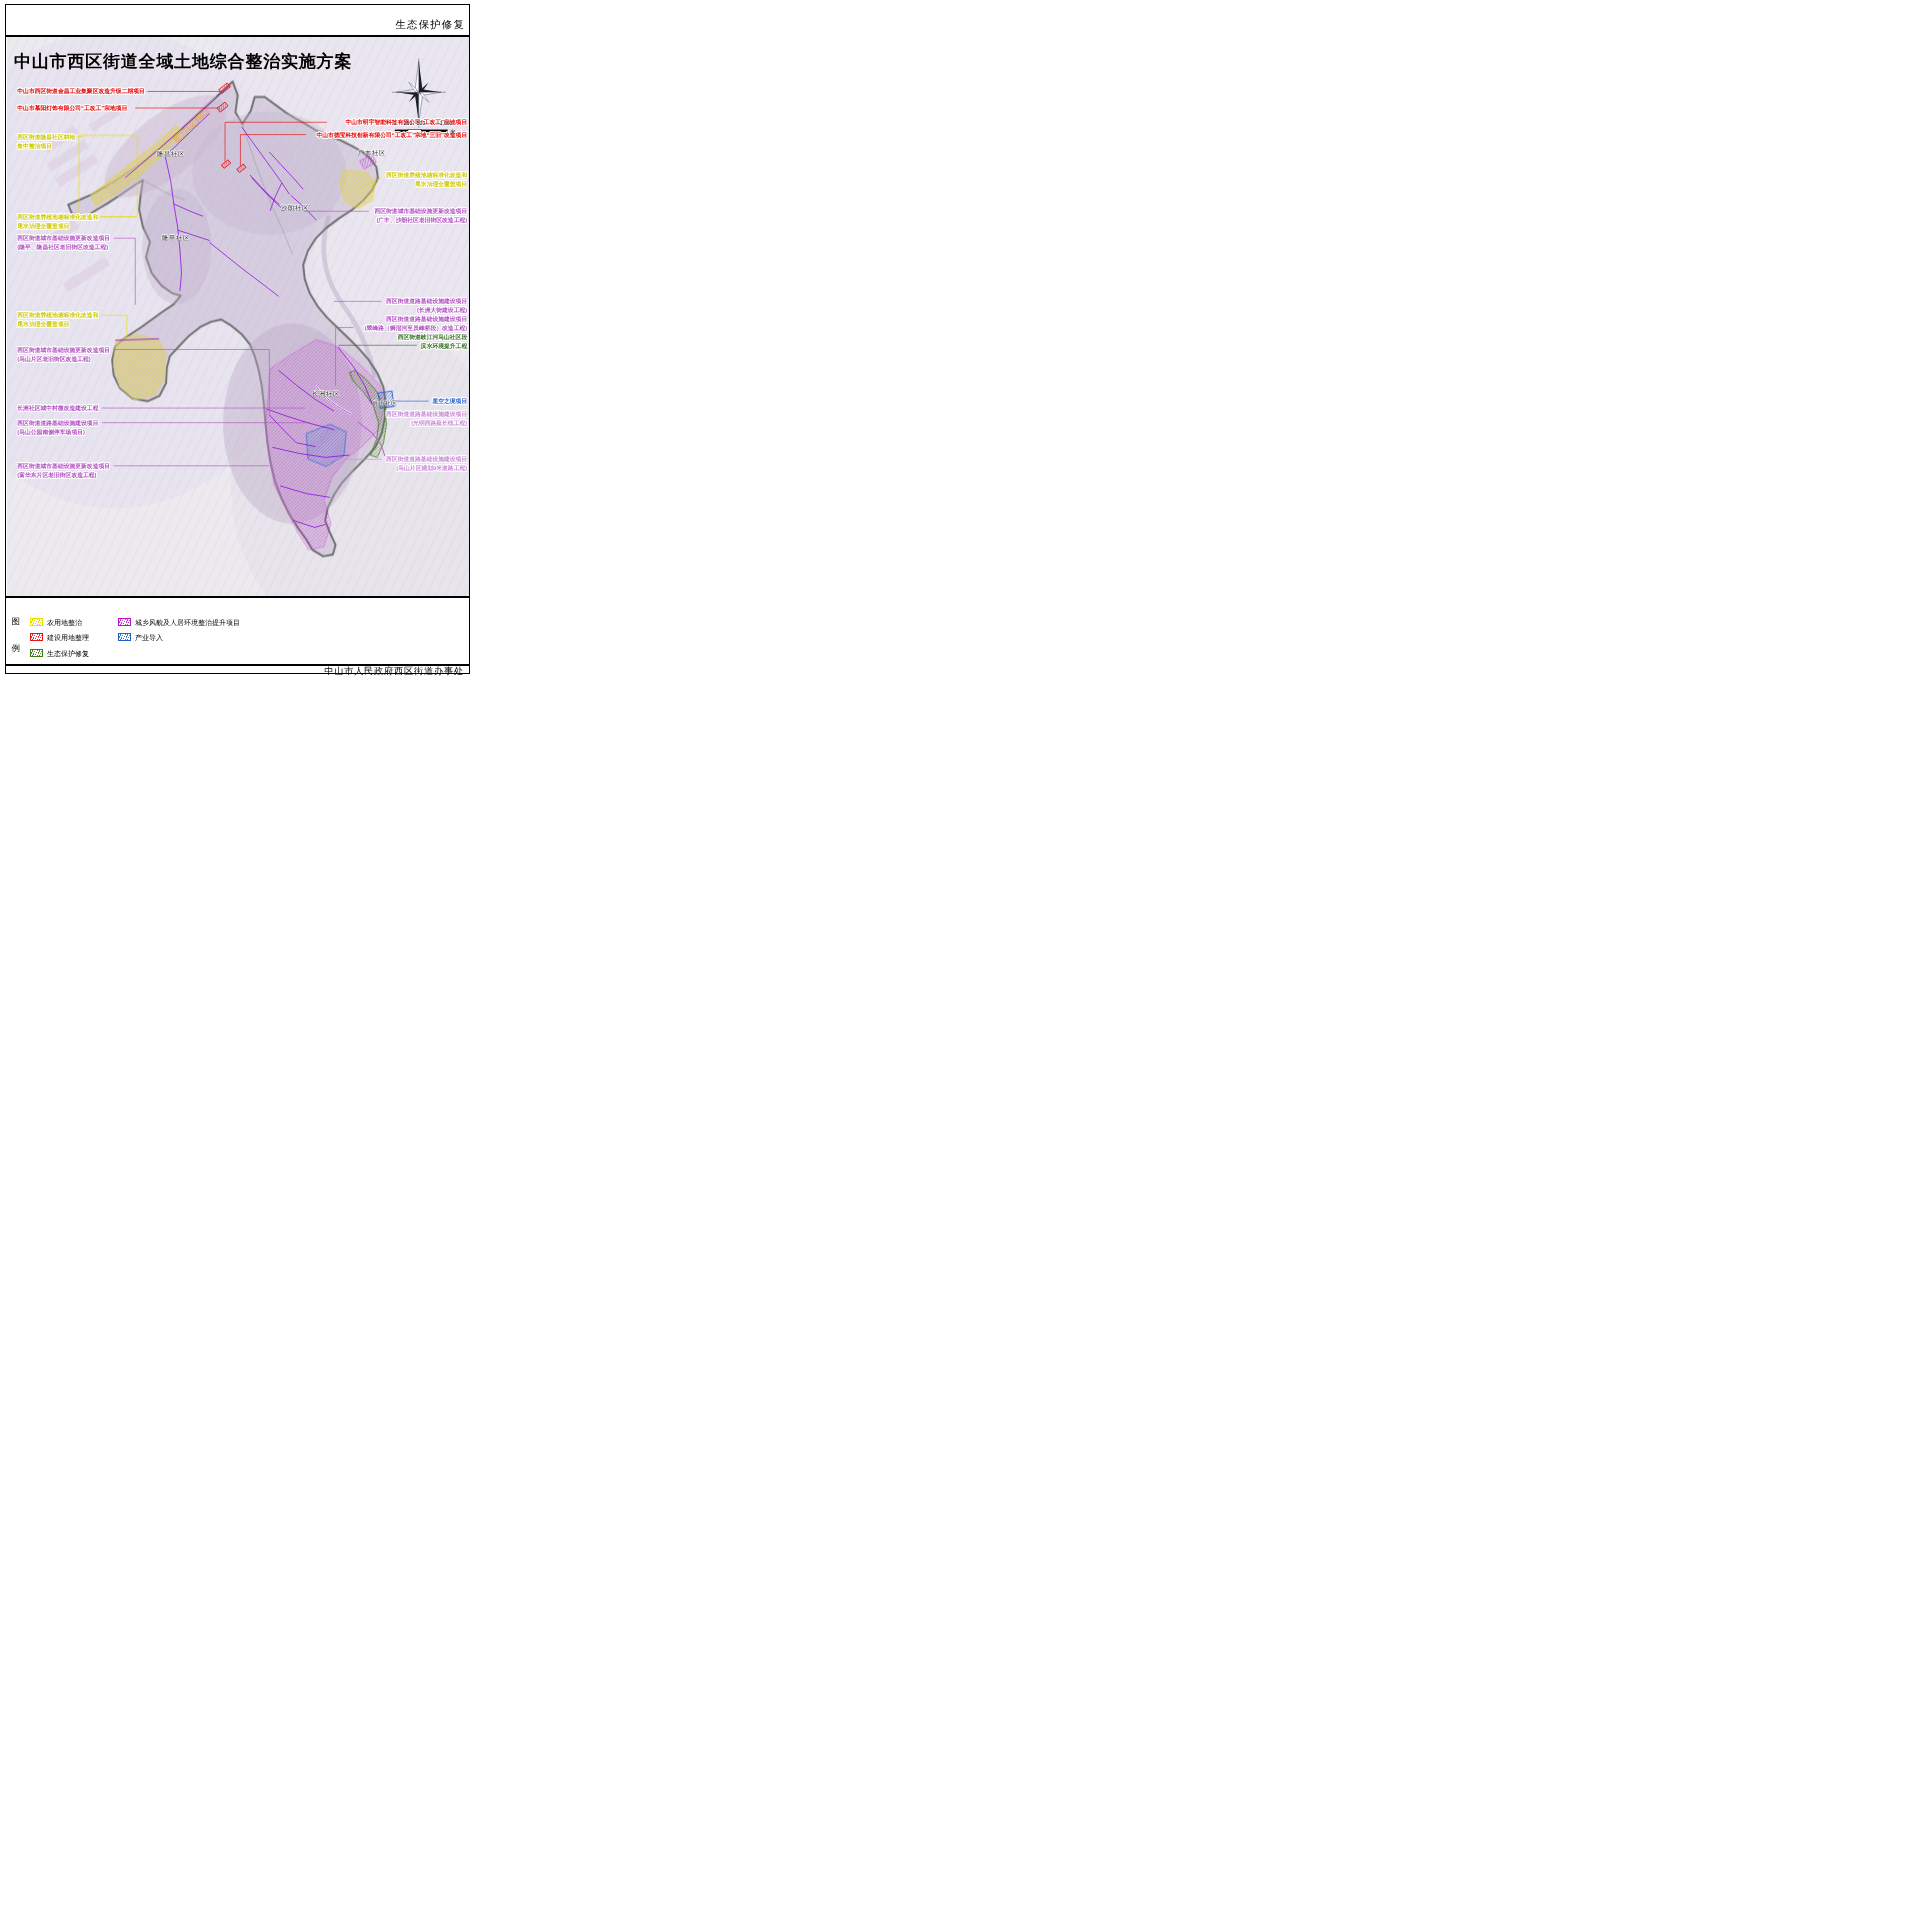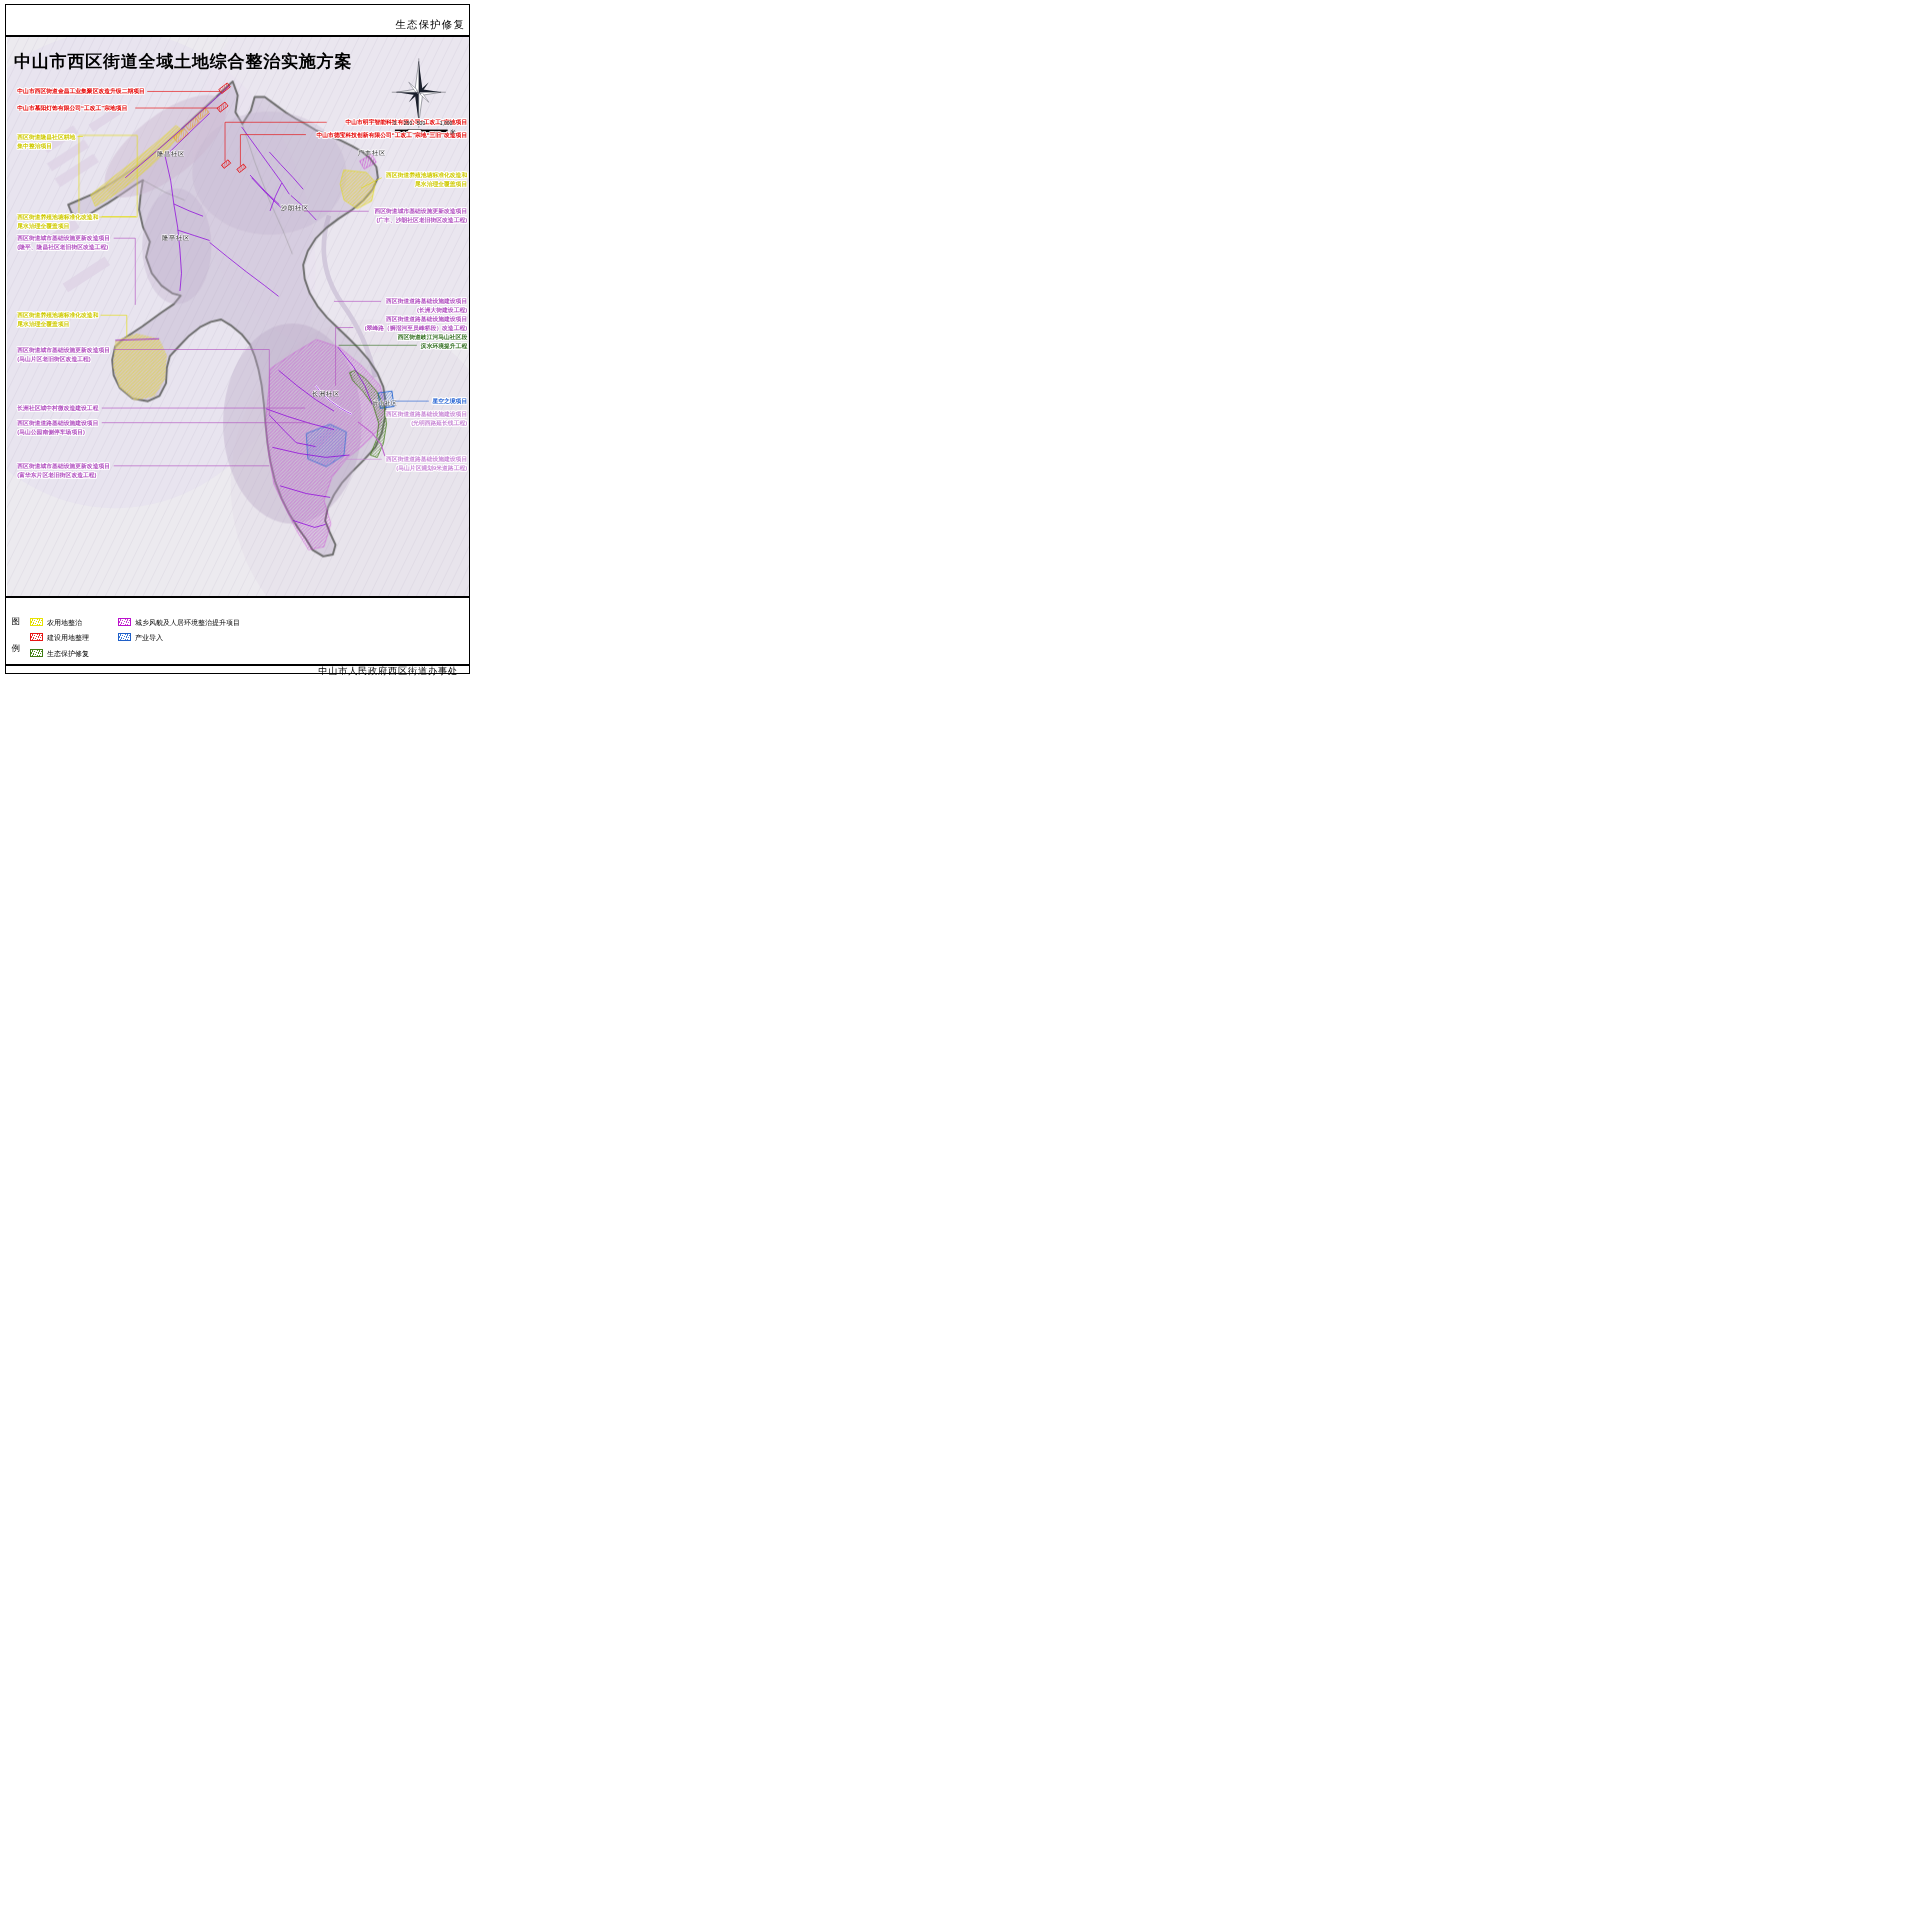--- a/index.html
+++ b/index.html
@@ -22,21 +22,21 @@
   .scale-unit{position:absolute;font-size:5.8px;color:#000;text-shadow:0 0 1.2px #fff;}
   .legend-char{position:absolute;left:11.6px;font-size:8.5px;color:#000;}
   .legend-item{position:absolute;height:9.2px;z-index:56;}
   .legend-item .lab{position:absolute;left:17px;top:0.4px;font-size:7px;color:#000;white-space:nowrap;}
   .sw{position:absolute;left:0;top:0;width:13px;height:8px;box-sizing:border-box;background:#fff;}
   .sw-agr{border:1.2px solid #e8e400;background:repeating-linear-gradient(115deg,#fff 0px,#fff 1.5px,#e0da00 1.5px,#e0da00 2.1px);}
   .sw-con{border:1.2px solid #e81414;background:repeating-linear-gradient(115deg,#fff 0px,#fff 1.5px,#ea3030 1.5px,#ea3030 2.1px);}
   .sw-eco{border:1.2px solid #3f7d14;background:repeating-linear-gradient(115deg,#fff 0px,#fff 1.5px,#4c8a1c 1.5px,#4c8a1c 2.1px);}
   .sw-urb{border:1.2px solid #bb10cc;background:repeating-linear-gradient(115deg,#fff 0px,#fff 1.5px,#c838d4 1.5px,#c838d4 2.1px);}
   .sw-ind{border:1.2px solid #2060c8;background:repeating-linear-gradient(115deg,#fff 0px,#fff 1.5px,#3a78d8 1.5px,#3a78d8 2.1px);}
-  .footer-text{position:absolute;right:20px;top:665px;font-size:9.2px;color:#000;letter-spacing:0.8px;z-index:56;}
+  .footer-text{position:absolute;right:14px;top:665px;font-size:9.2px;color:#000;letter-spacing:0.8px;z-index:56;}
 </style>
 </head>
 <body>
 
 <div class="page">
 
   <div class="frame"></div>
 
   <div class="page-title">中山市西区街道全域土地综合整治实施方案</div>
   <div class="page-subtitle">生态保护修复</div>

